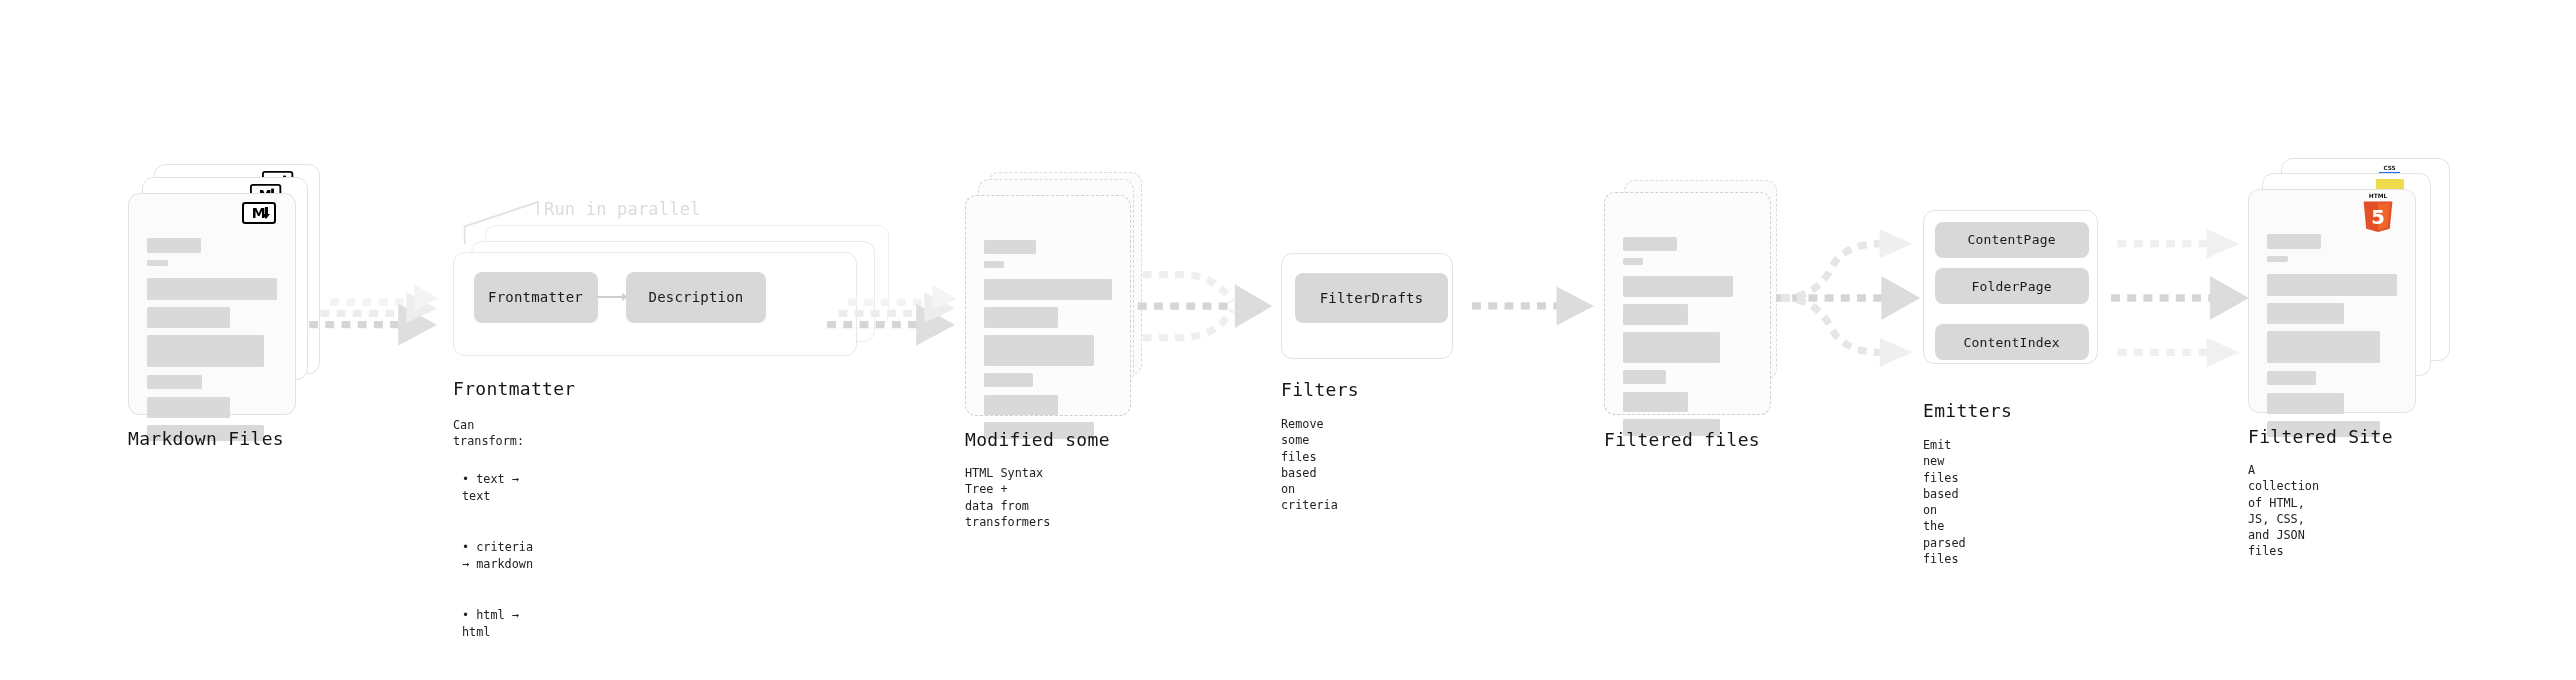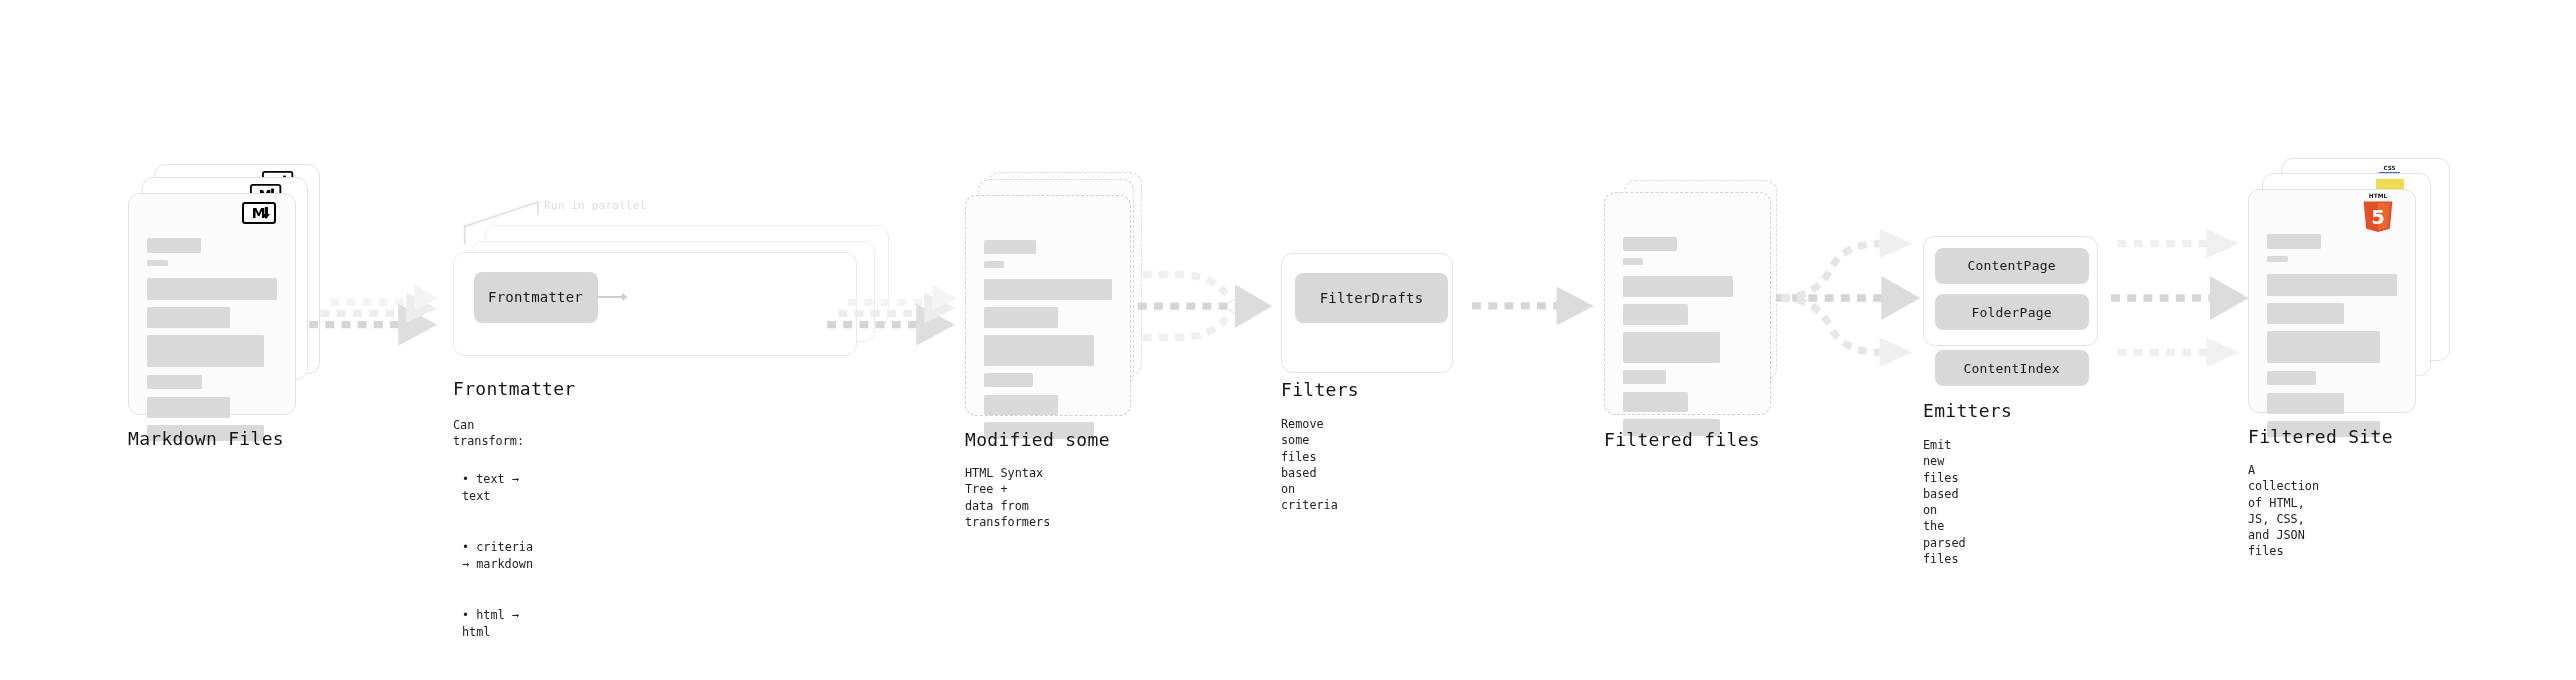--- a/index.html
+++ b/index.html
@@ -128,21 +128,21 @@
   .simplebox {
     position: absolute;
     border: 1.6px solid #e2e2e2;
     border-radius: 11.4px;
     background: #ffffff;
   }
 
   
   .parallel-label {
     position: absolute;
-    font-size: 11px;
+    font-size: 17px;
     color: #dcdcdc;
     white-space: nowrap;
     letter-spacing: 0.2px;
   }
 
   
   .conn { position: absolute; }
   svg { display: block; overflow: visible; }
 </style>
 </head>
@@ -228,20 +228,21 @@
       <div class="chip faded1" style="left:23.6px; top:19.5px; width:119px; height:50px;"></div>
       <div class="chip faded1" style="left:176px; top:19.5px; width:135px; height:50px;"></div>
       <div class="thin-arrow" style="left:145px; top:37px; width:29px;">
         <i style="width:23px;"></i>
           <b style="left:23px;"></b>
       </div>
     </div>
 
     <div class="tpanel" style="left:453px; top:252px; width:404px; height:104px;">
       <div class="chip" style="left:19.5px; top:18.7px; width:124px; height:51px;">Frontmatter</div>
+      <div class="chip" style="left:172px; top:18.7px; width:140px; height:51px;">Description</div>
       <div class="thin-arrow" style="left:143px; top:40px; width:32.5px;">
         <i style="width:26px;"></i>
           <b style="left:25px;"></b>
       </div>
     </div>
 
     <div class="title" style="left:453px; top:378px;">Frontmatter</div>
 
     <div class="sub" style="left:453px; top:417px;">Can transform:</div>
 
@@ -297,21 +298,21 @@
       <g stroke-dasharray="11 9" stroke-width="9" fill="none">
         <line x1="2" y1="57" x2="124" y2="57" stroke="#d5d5d5"></line>
         <path d="M8,18 L52,18 Q100,18 118,52" stroke="#efefef"></path>
         <path d="M8,96 L52,96 Q100,96 118,62" stroke="#efefef"></path>
       </g>
       <polygon points="122,30 168,57 122,84" fill="#dcdcdc"></polygon>
     </svg>
   </div>
 
   <div class="stack">
-    <div class="simplebox" style="left:1281px; top:253px; width:172px; height:120px;">
+    <div class="simplebox" style="left:1281px; top:253px; width:172px; height:106px;">
       <div class="chip" style="left:13px; top:18.7px; width:153px; height:50px;">FilterDrafts</div>
     </div>
 
     <div class="title" style="left:1281px; top:379px;">Filters</div>
     <div class="sub" style="left:1281px; top:416px;">Remove some files based
 on criteria</div>
   </div>
 
   <div class="conn" style="left:1472px; top:283px;">
     <svg width="130" height="49" viewBox="0 0 160 60">
@@ -345,21 +346,21 @@
         <path d="M6,85 Q50,85 68,48 Q84,18 128,18" stroke="#e6e6e6"></path>
         <path d="M6,85 Q50,85 68,122 Q84,152 128,152" stroke="#e6e6e6"></path>
       </g>
       <polygon points="130,58 178,85 130,112" fill="#dcdcdc"></polygon>
       <polygon points="128,0 168,18 128,36" fill="#efefef"></polygon>
       <polygon points="128,134 168,152 128,170" fill="#efefef"></polygon>
     </svg>
   </div>
 
   <div class="stack">
-    <div class="simplebox" style="left:1923px; top:236px; width:175px; height:110px;">
+    <div class="simplebox" style="left:1923px; top:210px; width:175px; height:154px;">
       <div class="chip" style="left:10.6px; top:10.6px; width:154px; height:36px; font-size:13px;">ContentPage</div>
       <div class="chip" style="left:10.6px; top:57px; width:154px; height:36px; font-size:13px;">FolderPage</div>
       <div class="chip" style="left:10.6px; top:103px; width:154px; height:36px; font-size:13px;margin-top:10px;">ContentIndex</div>
     </div>
 
     <div class="title" style="left:1923px; top:400px;">Emitters</div>
     <div class="sub" style="left:1923px; top:437px;">Emit new files based on
 the parsed files</div>
   </div>
 

